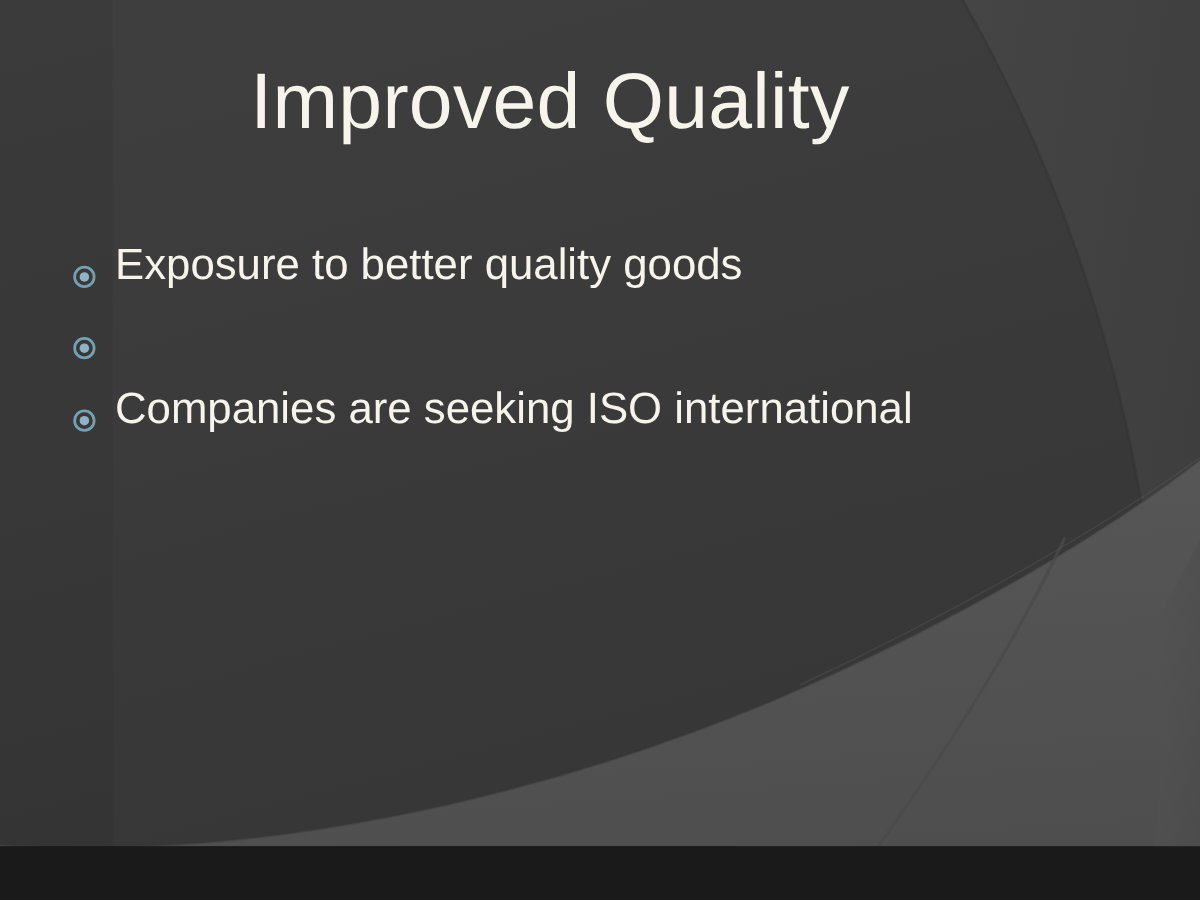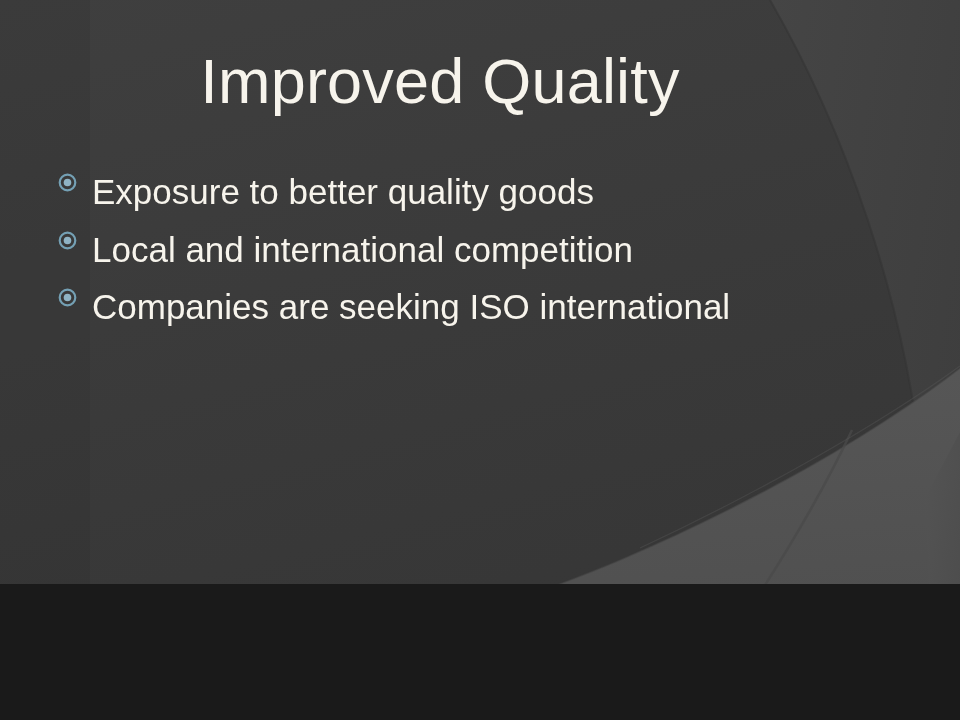--- a/index.html
+++ b/index.html
@@ -3,21 +3,21 @@
 <meta charset="utf-8">
 <style>
   html, body {
     margin: 0;
     padding: 0;
     background: #1a1a1a;
   }
   #slide {
     position: relative;
     width: 960px;
-    height: 584px;
+    height: 677px;
     overflow: hidden;
     background: #0c4a6e;
     font-family: "Liberation Sans", sans-serif;
     -webkit-font-smoothing: antialiased;
   }
   #bg-art {
     position: absolute;
     top: 0;
     left: 0;
     width: 960px;
@@ -49,21 +49,21 @@
     position: absolute;
     top: 173px;
     left: 58px;
     width: 850px;
     list-style: none;
     margin: 0;
     padding: 0;
   }
   .bullet-row {
     display: flex;
-    align-items: flex-start;
+    align-items: flex-end;
     height: 57.5px;
   }
   .bullet-marker {
     flex: 0 0 auto;
     width: 19px;
     height: 19px;
     margin-right: 15px;
     display: block;
   }
   .bullet-text {
@@ -131,21 +131,20 @@
           <circle cx="10" cy="10" r="4" fill="#8fb3c4"></circle>
         </svg>
         <span class="bullet-text">Exposure to better quality goods</span>
       </li>
 
       <li class="bullet-row">
         <svg class="bullet-marker" viewBox="0 0 20 20" aria-hidden="true">
           <circle cx="10" cy="10" r="8.2" fill="none" stroke="#74a0b4" stroke-width="2.3"></circle>
           <circle cx="10" cy="10" r="4" fill="#8fb3c4"></circle>
         </svg>
-        <span class="bullet-text">Local and international competition</span>
       </li>
 
       <li class="bullet-row">
         <svg class="bullet-marker" viewBox="0 0 20 20" aria-hidden="true">
           <circle cx="10" cy="10" r="8.2" fill="none" stroke="#74a0b4" stroke-width="2.3"></circle>
           <circle cx="10" cy="10" r="4" fill="#8fb3c4"></circle>
         </svg>
         <span class="bullet-text">Companies are seeking ISO international</span>
       </li>
 

